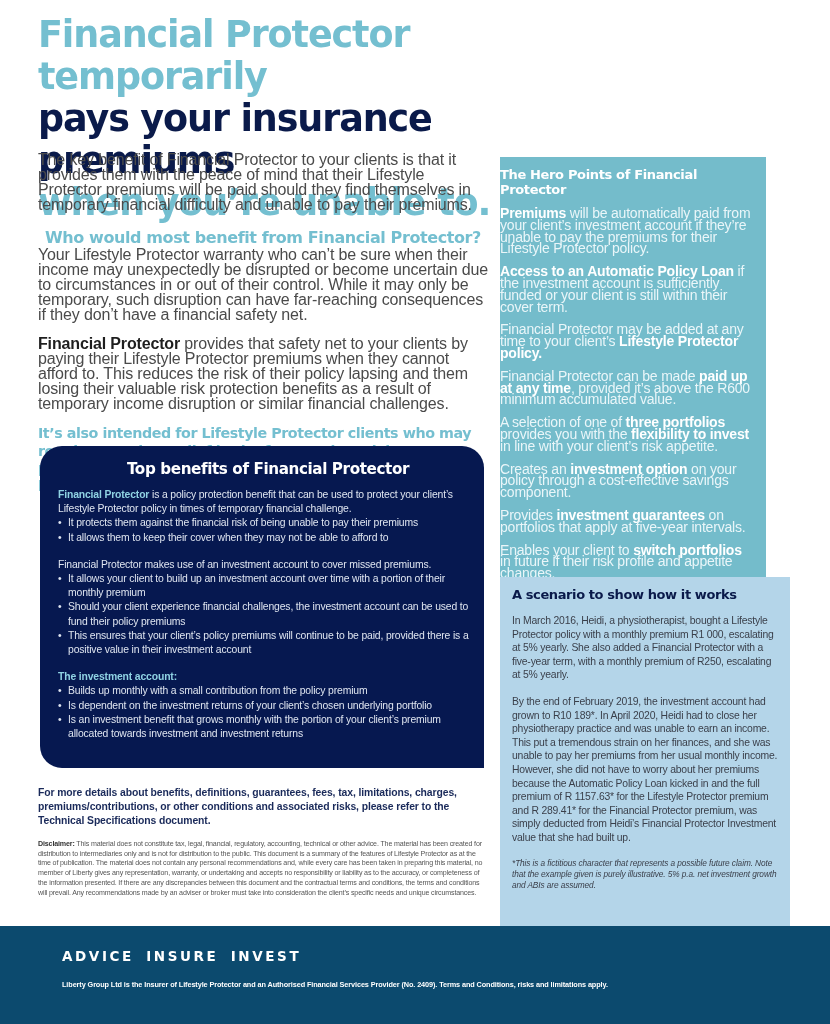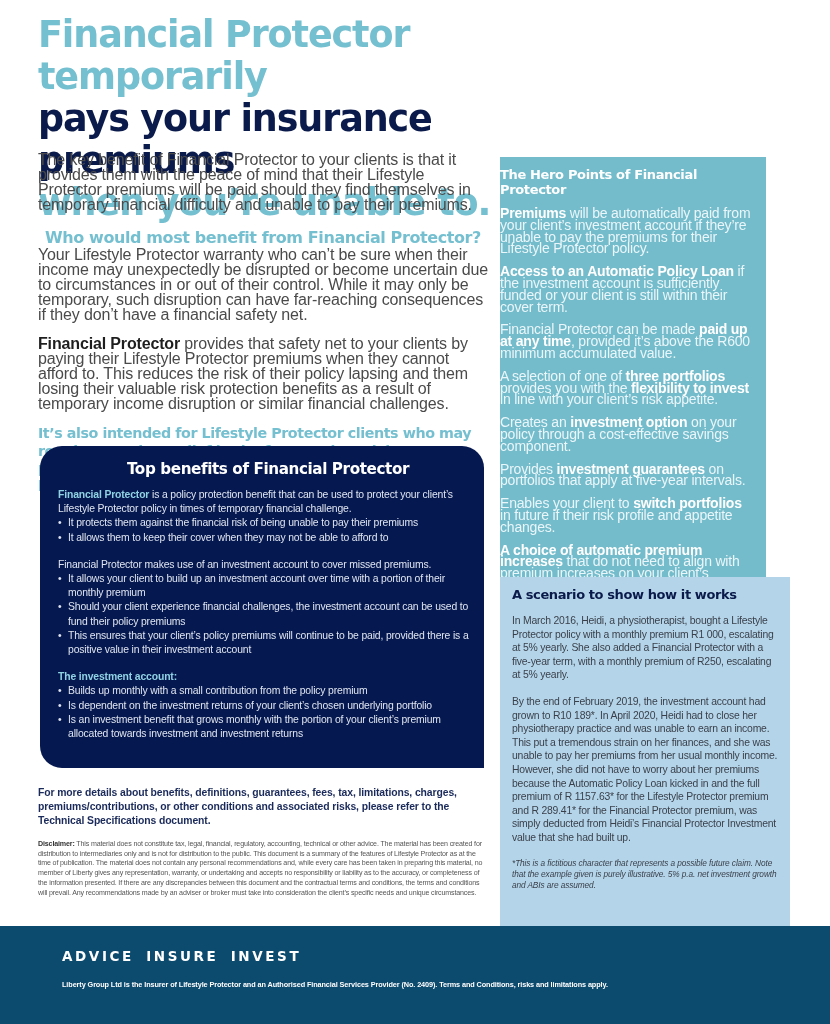--- a/index.html
+++ b/index.html
@@ -93,20 +93,21 @@
 
 <p class="disc">
   <b>Disclaimer:</b><span> This material does not constitute tax, legal, financial, regulatory, accounting, technical or other advice. The material has been created for distribution to intermediaries only and is not for distribution to the public. This document is a summary of the features of Lifestyle Protector as at the time of publication. The material does not contain any personal recommendations and, while every care has been taken in preparing this material, no member of Liberty gives any representation, warranty, or undertaking and accepts no responsibility or liability as to the accuracy, or completeness of the information presented. If there are any discrepancies between this document and the contractual terms and conditions, the terms and conditions will prevail. Any recommendations made by an adviser or broker must take into consideration the client’s specific needs and unique circumstances.</span>
 </p>
 
 <div class="hero">
   <div class="title">The Hero Points of Financial Protector</div>
   <div id="hero-list">
       <p class="hp"><b>Premiums</b><span> will be automatically paid from your client’s investment account if they’re unable to pay the premiums for their Lifestyle Protector policy.</span></p>
       <p class="hp"><b>Access to an Automatic Policy Loan</b><span> if the investment account is sufficiently funded or your client is still within their cover term.</span></p>
+      <p class="hp"><span>Financial Protector may be added at any time to your client’s </span><b>Lifestyle Protector policy.</b></p>
       <p class="hp"><span>Financial Protector can be made </span><b>paid up at any time</b><span>, provided it’s above the R600 minimum accumulated value.</span></p>
       <p class="hp"><span>A selection of one of </span><b>three portfolios</b><span> provides you with the </span><b>flexibility to invest</b><span> in line with your client’s risk appetite.</span></p>
       <p class="hp"><span>Creates an </span><b>investment option</b><span> on your policy through a cost-effective savings component.</span></p>
       <p class="hp"><span>Provides </span><b>investment guarantees</b><span> on portfolios that apply at five-year intervals.</span></p>
       <p class="hp"><span>Enables your client to </span><b>switch portfolios</b><span> in future if their risk profile and appetite changes.</span></p>
       <p class="hp"><b>A choice of automatic premium increases</b><span> that do not need to align with premium increases on your client’s Lifestyle Protector policy.</span></p>
       <p class="hp"><span>The </span><b>value of the investment</b><span> account is paid out on death.</span></p>
     </div>
 </div>
 

